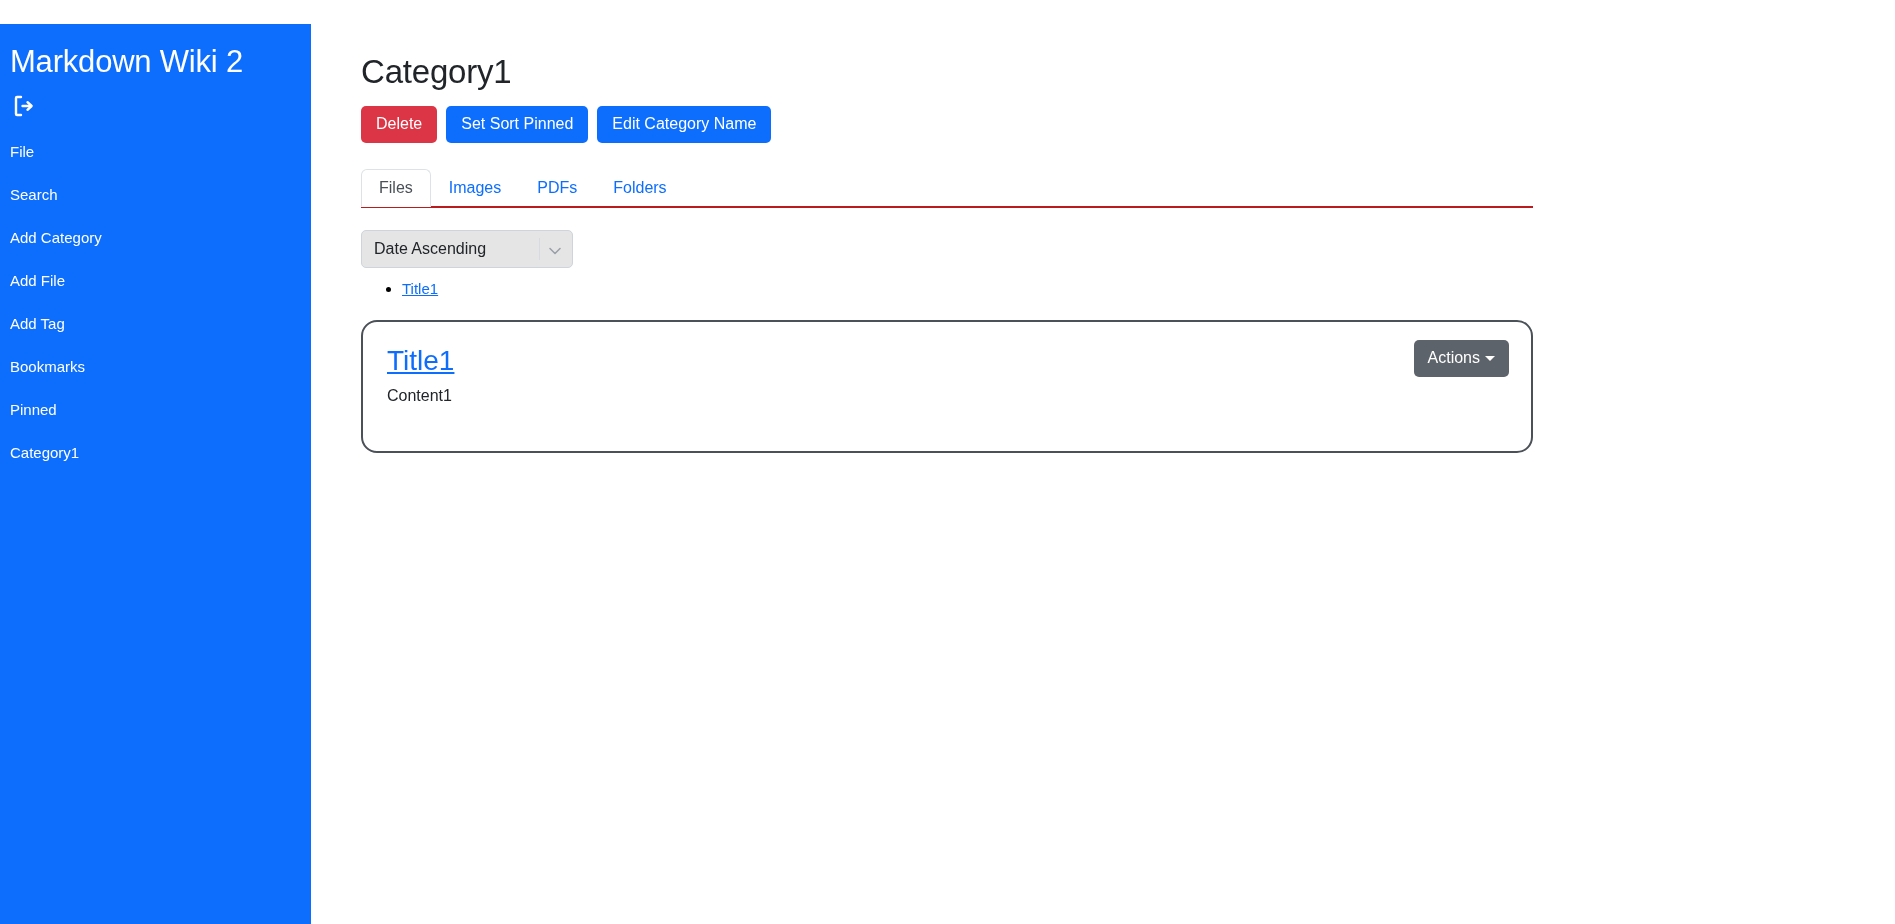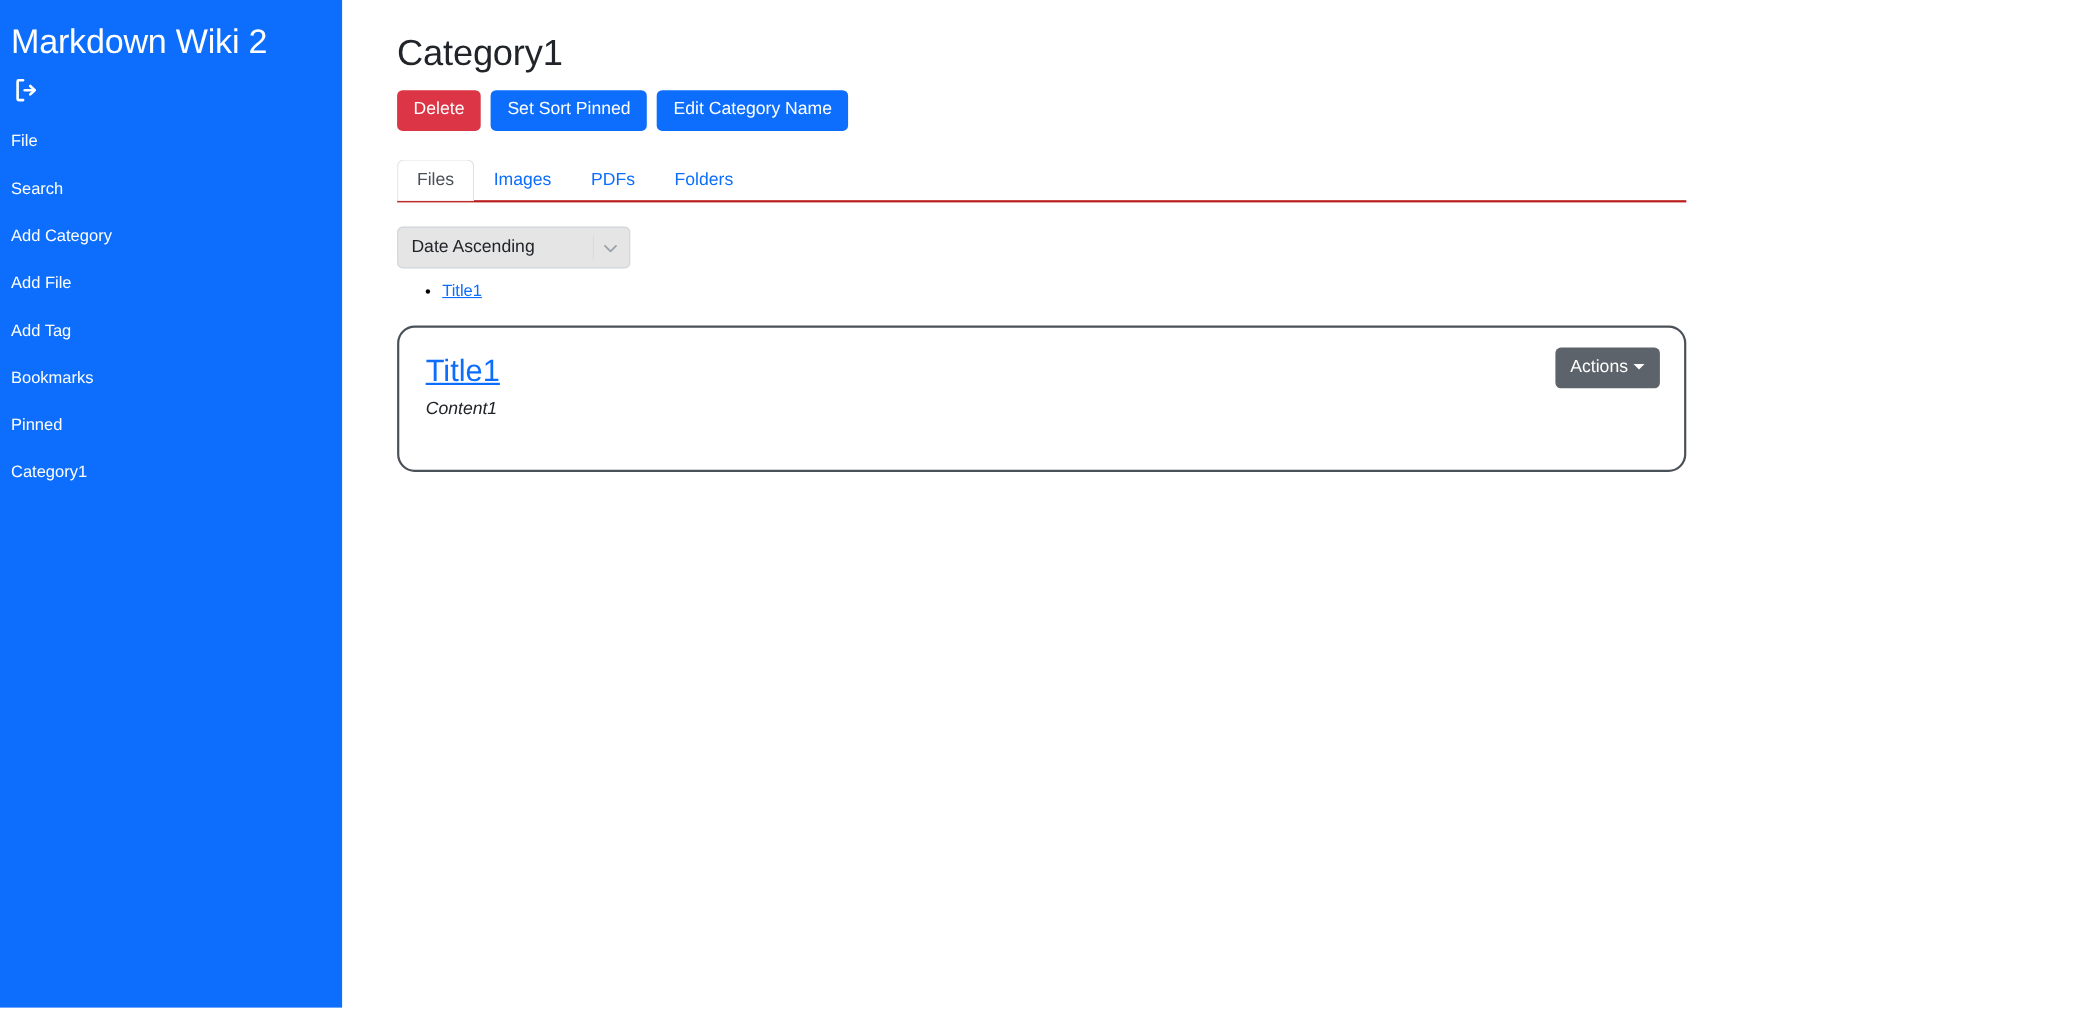--- a/index.html
+++ b/index.html
@@ -12,20 +12,21 @@
     background: #ffffff;
     font-family: "Liberation Sans", sans-serif;
     overflow: hidden;
   }
 
   .app {
     display: flex;
     width: 1895px;
     height: 888px;
     position: relative;
+    margin-top: 24px;
   }
 
   
   .sidebar {
     width: 311px;
     min-width: 311px;
     height: 916px;
     background: #0d6efd;
     padding: 14px 0 0 0;
     color: #ffffff;
@@ -193,21 +194,20 @@
     color: #0d6efd;
     text-decoration: underline;
     line-height: 1.2;
     margin: 0 0 8px 0;
   }
   .card-text {
     font-size: 16px;
     color: #212529;
     margin: 0;
     line-height: 1.4;
-    font-style: italic;
   }
   .actions-btn {
     position: absolute;
     top: 18px;
     right: 22px;
     background: #5c636a;
     color: #ffffff;
     border: none;
     border-radius: 5px;
     font-size: 16px;

